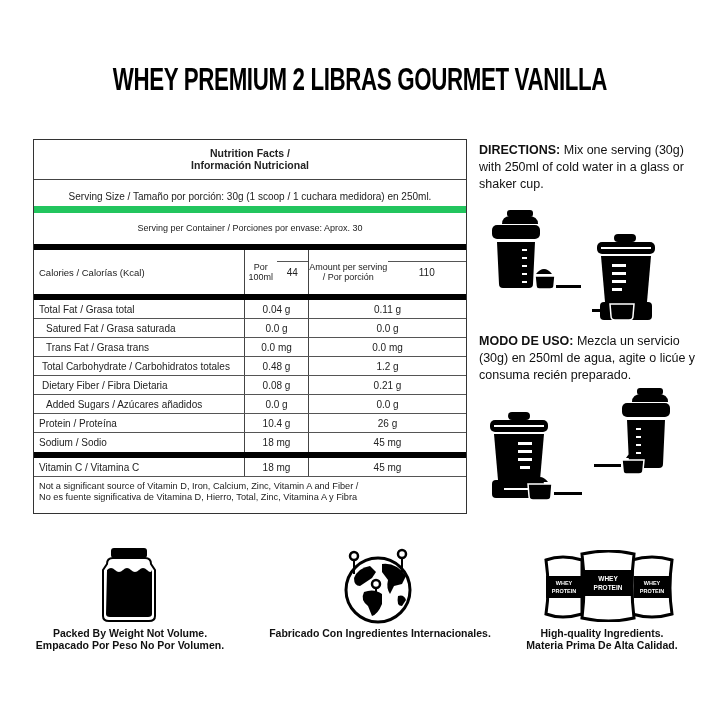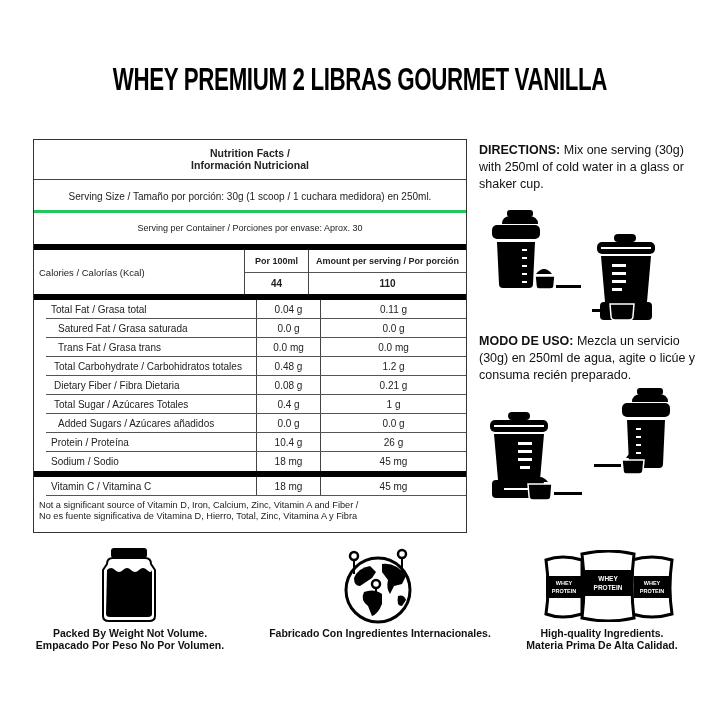--- a/index.html
+++ b/index.html
@@ -13,36 +13,36 @@
     transform: scaleX(0.72); transform-origin: center;
     white-space: nowrap;
   }
 
   
   .nf {
     position: absolute; left: 33px; top: 139px; width: 434px;
     border: 1px solid #333; font-size: 10px; color: #222;
   }
   .nf-head { height: 40px; border-bottom: 1px solid #444; text-align: center; font-weight: 700; font-size: 10.5px; line-height: 12px; padding-top: 7px; }
-  .nf-line { text-align: center; border-bottom: 3px solid #22c55e; }
+  .nf-line { text-align: center; border-bottom: 7px solid #22c55e; }
   .nf-serving { height: 33px; line-height: 33px; font-size: 10px; }
   .nf-container { height: 31px; line-height: 31px; font-size: 9px; }
   .thick { height: 6px; background: #000; }
-  .row { display: flex; border-bottom: 1px solid #555; height: 19px; align-items: flex-end; margin-left: 12px; }
+  .row { display: flex; border-bottom: 1px solid #555; height: 19px; align-items: flex-end; }
   .row:last-child { border-bottom: none; }
   .c1 { width: 211px; padding-left: 5px; height: 100%; display: flex; align-items: center; border-right: 1px solid #444; }
   .c2 { width: 64px; text-align: center; height: 100%; display: flex; align-items: center; justify-content: center; border-right: 1px solid #444; }
   .c3 { flex: 1; text-align: center; height: 100%; display: flex; align-items: center; justify-content: center; }
   .b { font-weight: 400; }
   .ind { padding-left: 12px; }
   .ind2 { padding-left: 8px; }
 
   .cal { display: flex; height: 44px; }
   .cal .c1 { height: 44px; }
-  .cal .c2, .cal .c3 { flex-direction: column; padding: 0; font-weight: bold; }
+  .cal .c2, .cal .c3 { padding: 0; }
   .cal .sub { height: 22px; width: 100%; display: flex; align-items: center; justify-content: center; font-size: 9px; }
   .cal .sub + .sub { border-top: 1px solid #555; font-size: 10px; }
 
   .note { font-size: 9.2px; padding: 4px 5px; line-height: 11px; height: 36px; }
 
   
   .dir { position: absolute; left: 479px; top: 142px; width: 230px; font-size: 12.5px; line-height: 17px; color: #111; }
   .dir b { font-weight: 700; }
   .modo { position: absolute; left: 479px; top: 333px; width: 230px; font-size: 12.5px; line-height: 17px; color: #111; }
 
@@ -96,25 +96,20 @@
   </div>
   <div class="row">
     <div class="c1 ind2">Total Carbohydrate / Carbohidratos totales</div>
     <div class="c2">0.48 g</div>
     <div class="c3">1.2 g</div>
   </div>
   <div class="row">
     <div class="c1 ind2">Dietary Fiber / Fibra Dietaria</div>
     <div class="c2">0.08 g</div>
     <div class="c3">0.21 g</div>
-  </div>
-  <div class="row">
-    <div class="c1 ind2">Total Sugar / Azúcares Totales</div>
-    <div class="c2">0.4 g</div>
-    <div class="c3">1 g</div>
   </div>
   <div class="row b">
     <div class="c1 ind">Added Sugars / Azúcares añadidos</div>
     <div class="c2">0.0 g</div>
     <div class="c3">0.0 g</div>
   </div>
   <div class="row">
     <div class="c1">Protein / Proteína</div>
     <div class="c2">10.4 g</div>
     <div class="c3">26 g</div>

